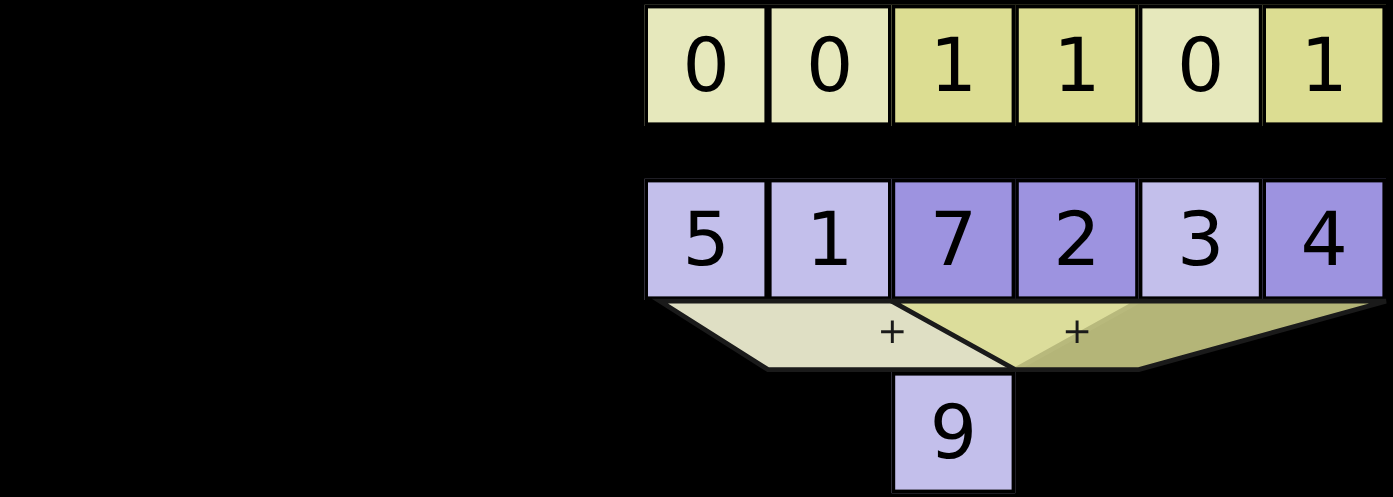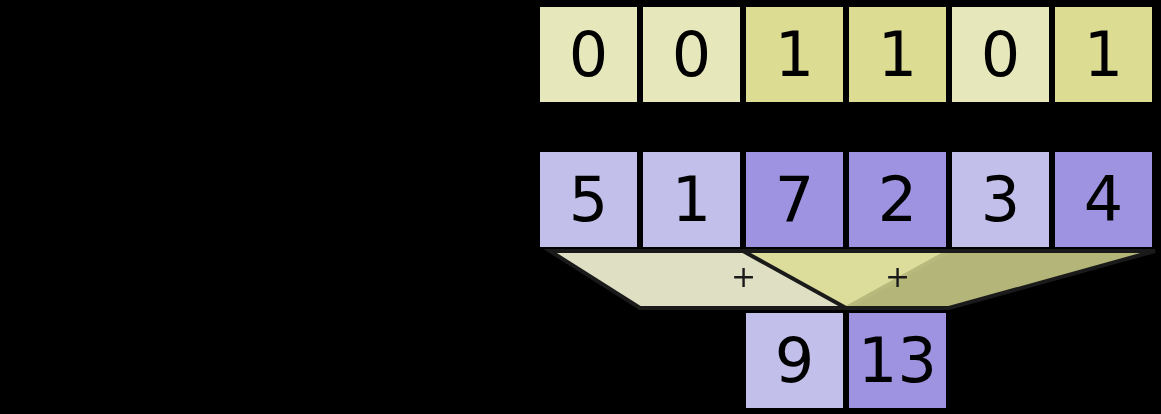--- a/index.html
+++ b/index.html
@@ -84,16 +84,15 @@
     <polygon points="550,251 949,251 846,308 640,308" fill="#ebebcf" fill-opacity="0.95" stroke="#1a1a1a" stroke-width="4"></polygon>
 
     <polygon points="743,251 1155,251 949,308 846,308" fill="#dcdd92" fill-opacity="0.82" stroke="#1a1a1a" stroke-width="4"></polygon>
   </svg>
 
   <span class="plus-label" style="left:731px; top:262px;">+</span>
   <span class="plus-label" style="left:885px; top:262px;">+</span>
 
   <div class="row" id="result-row">
       <div class="cell" style="background: rgb(195, 191, 235);">9</div>
-      <div class="cell" style="background: rgb(157, 147, 224);">13</div>
     </div>
 
 </div>
 
 </body></html>

